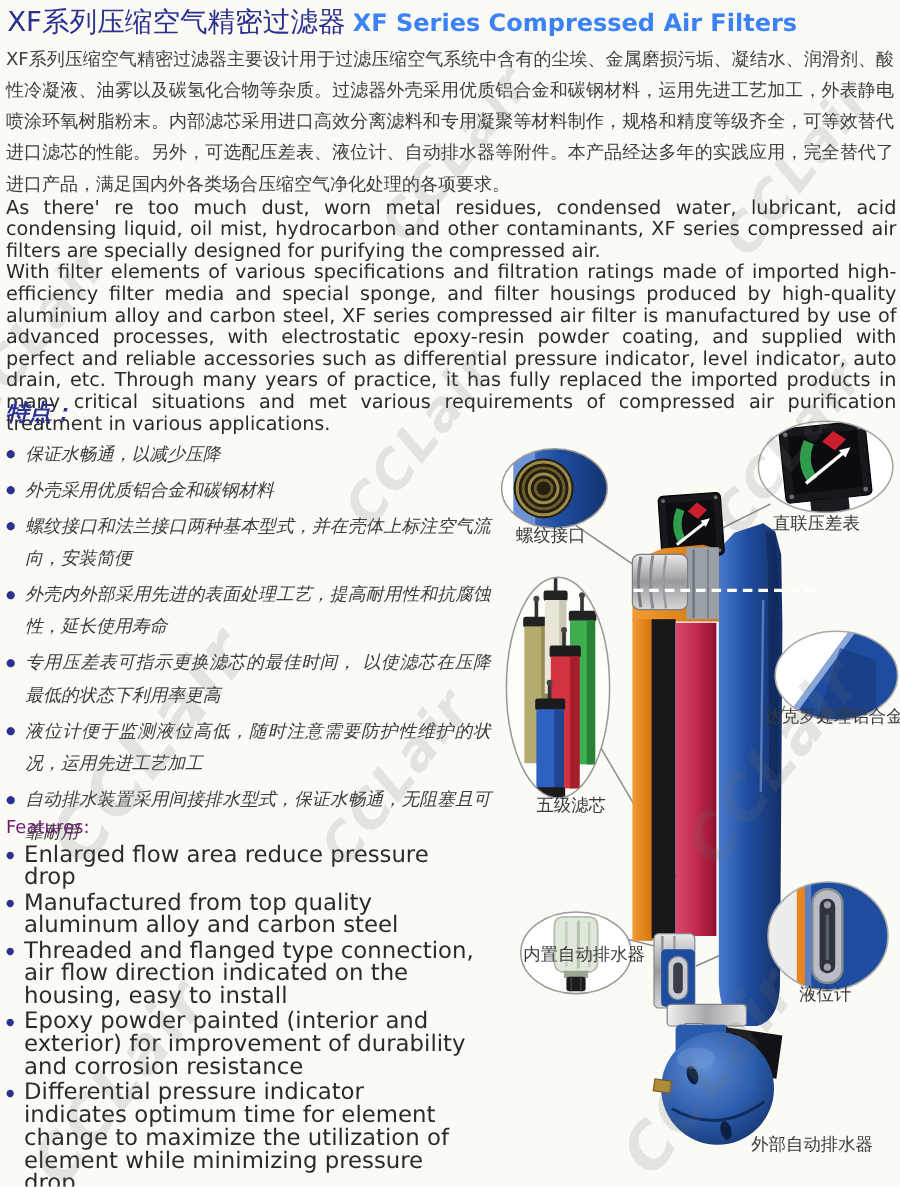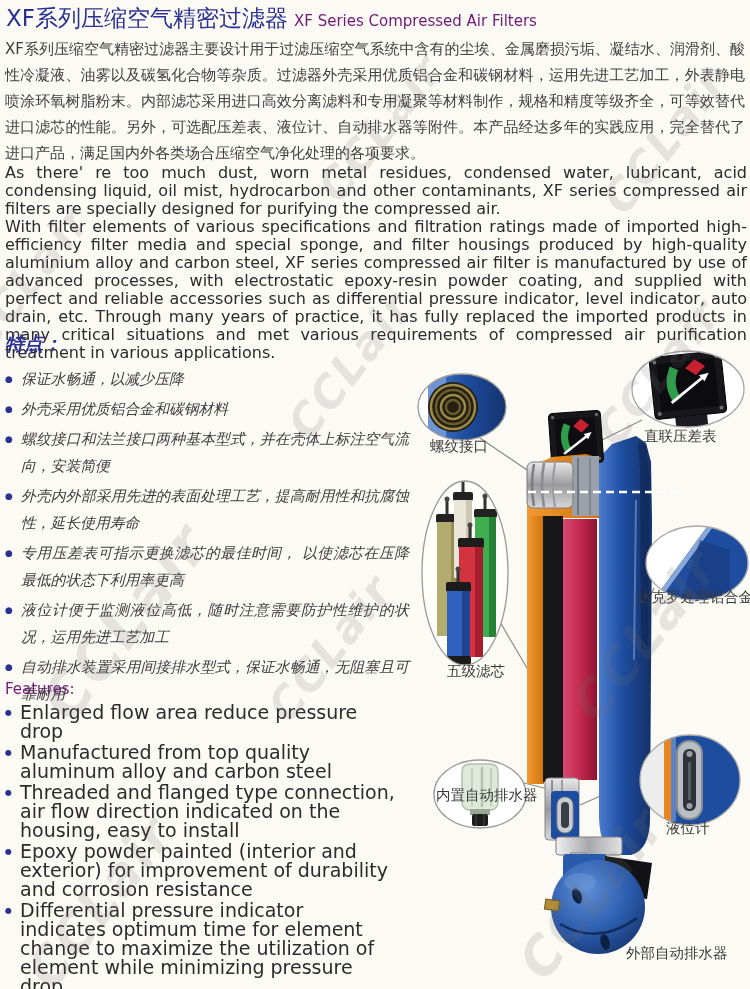--- a/index.html
+++ b/index.html
@@ -25,21 +25,21 @@
   }
   .wm.big{font-size:60px;}
   .wm.mid{font-size:52px;}
 
   
   .title-row{
     position:absolute;left:6px;top:3px;width:740px;
     z-index:3;white-space:nowrap;
   }
   .title-cn{font-size:23px;font-weight:normal;color:#2b3190;}
-  .title-en{font-size:15px;font-weight:normal;color:#701a75;margin-left:6px;}
+  .title-en{font-size:20px;font-weight:bold;color:#3b82f6;margin-left:6px;}
 
   
   .intro-cn{
     position:absolute;left:5px;top:36px;width:740px;
     font-size:15px;line-height:26px;text-align:justify;
     color:#404040;z-index:3;
   }
   .intro-en{
     position:absolute;left:5px;top:164px;width:742px;
     font-size:16px;line-height:18px;text-align:justify;

